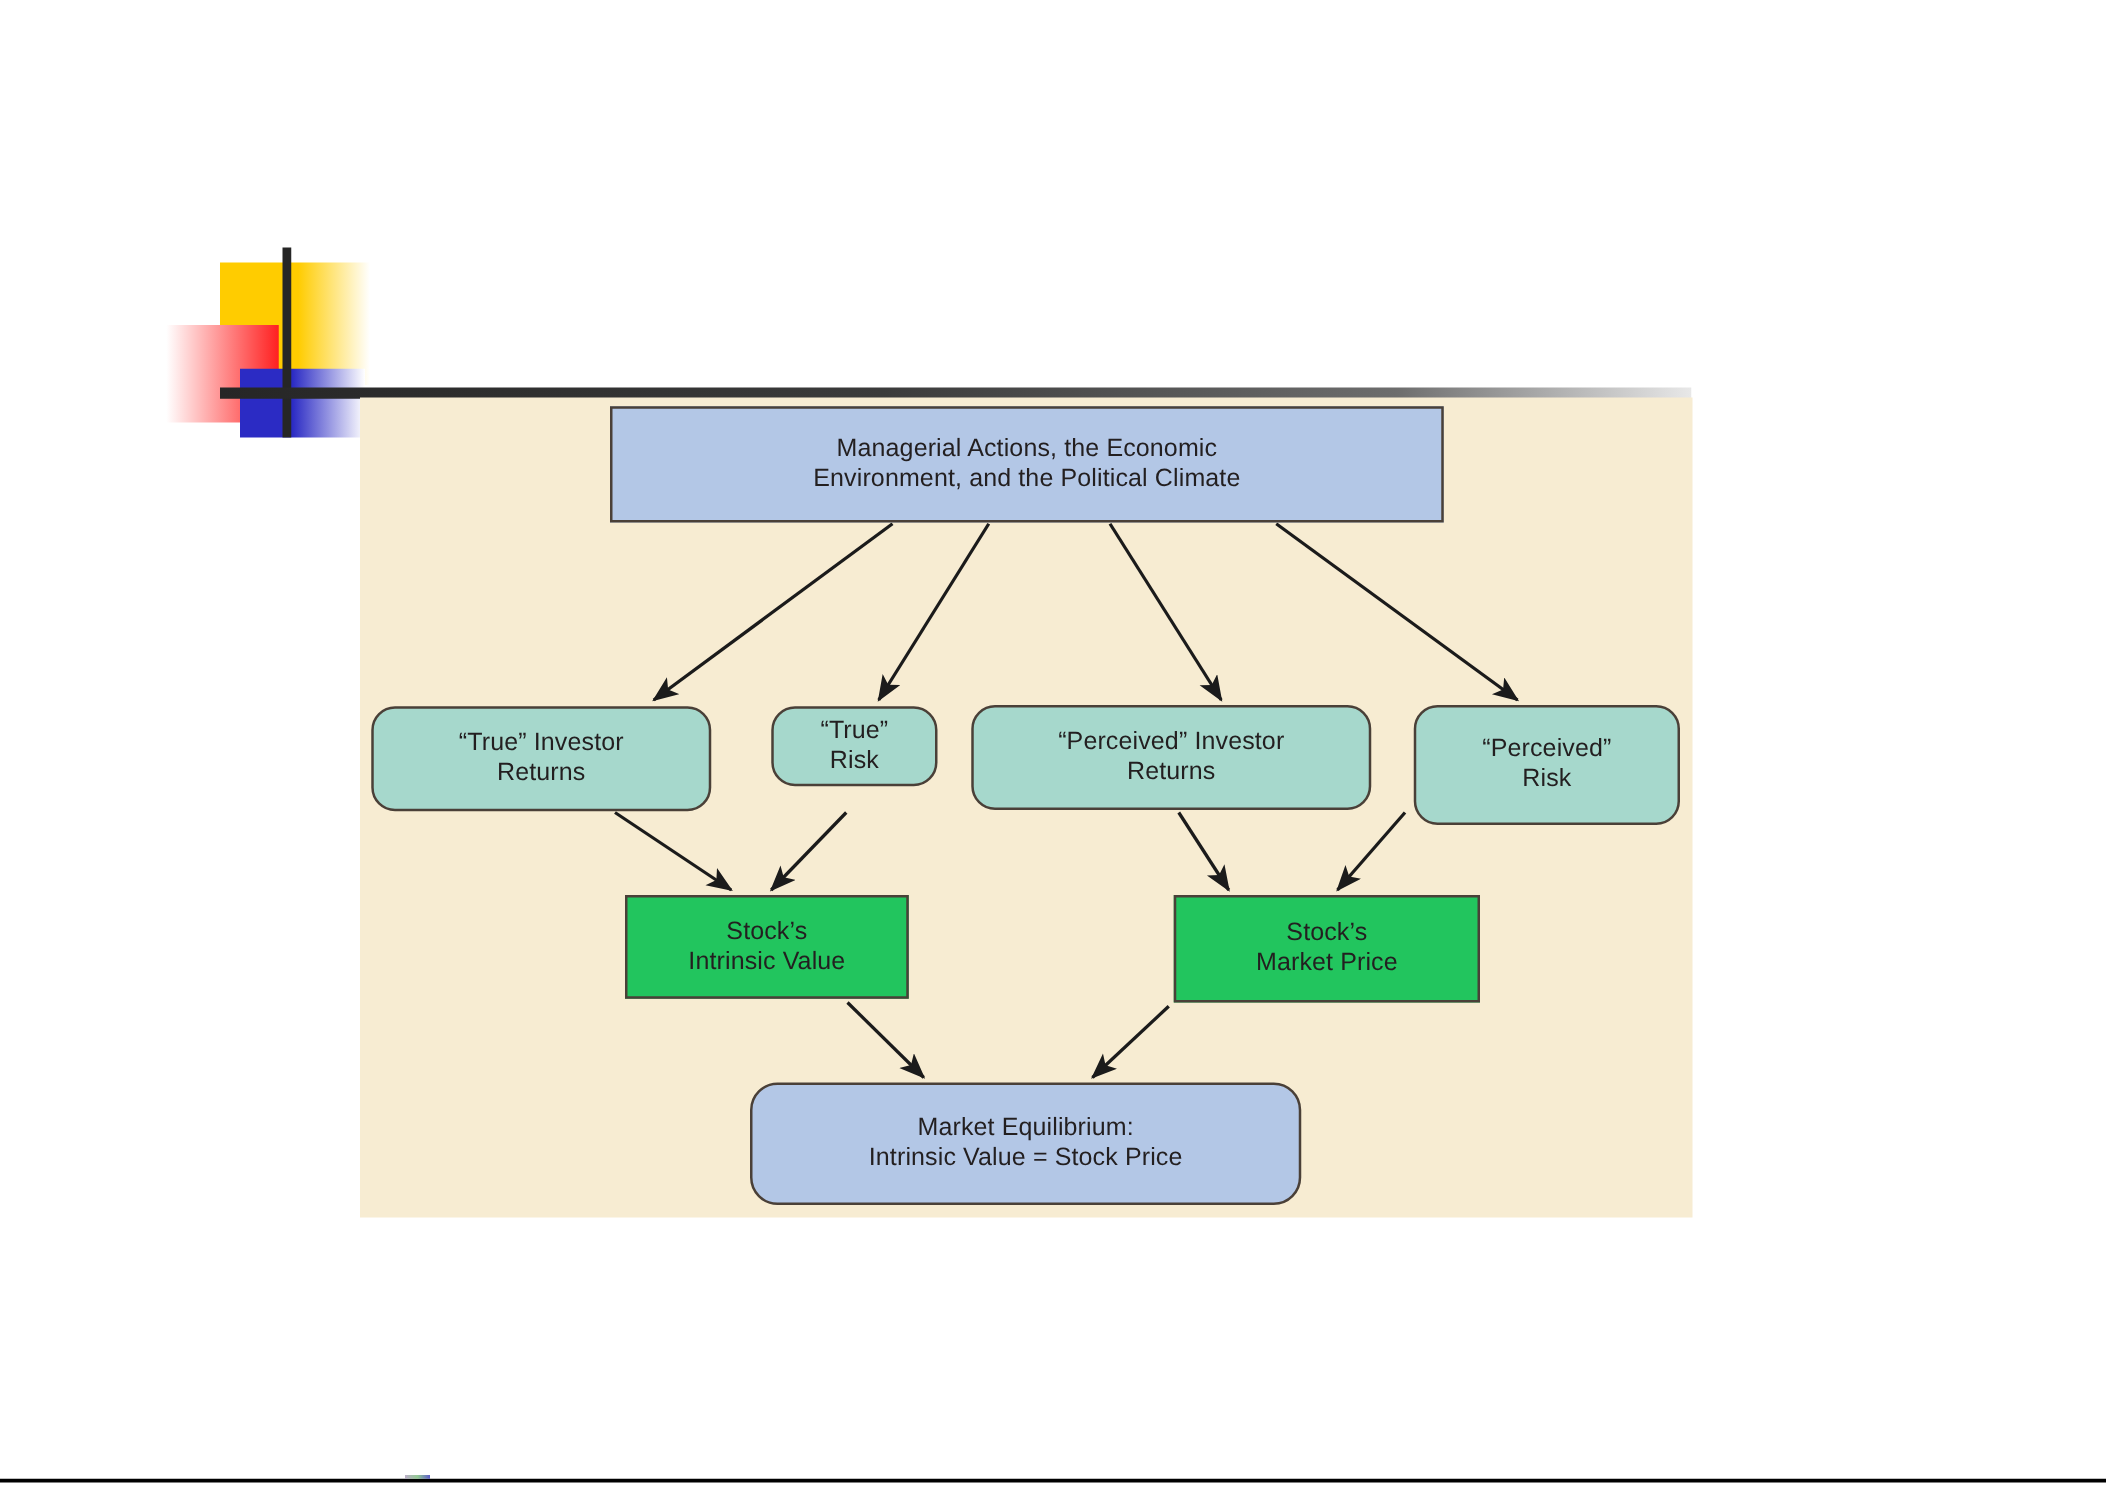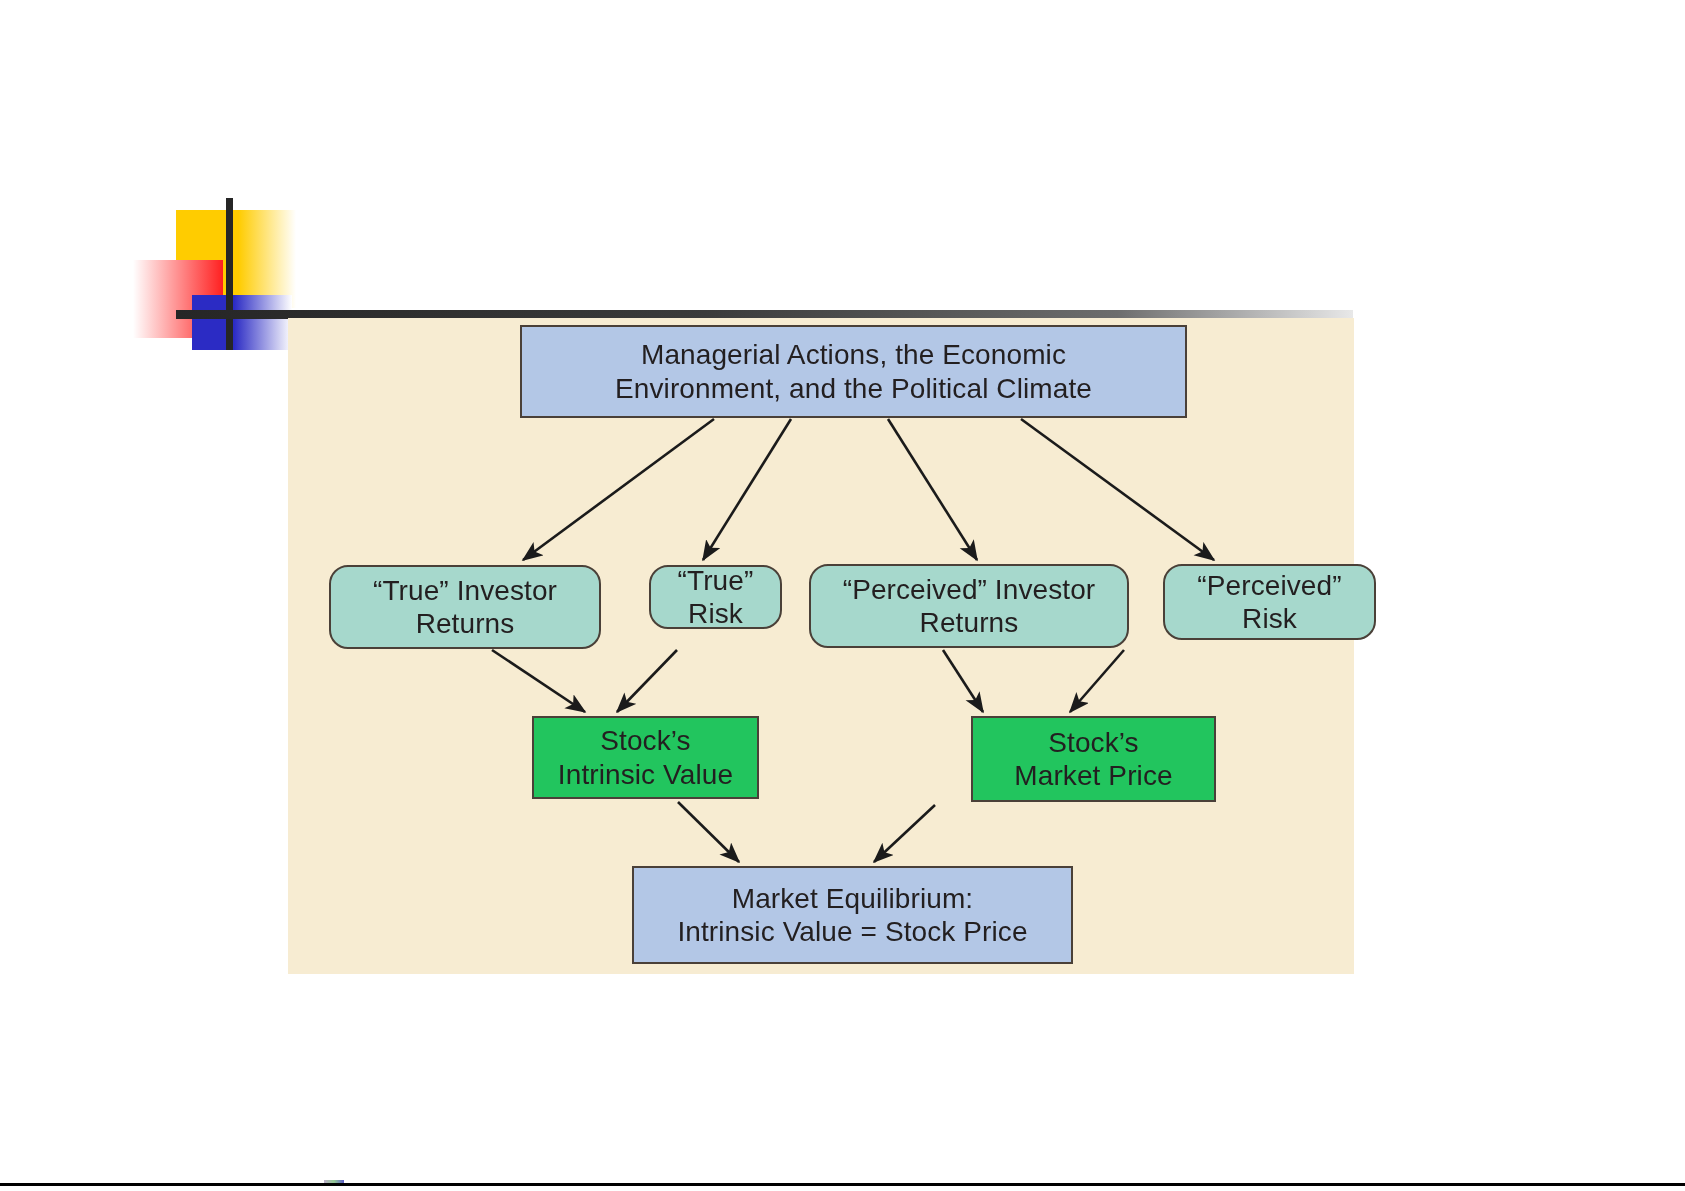--- a/index.html
+++ b/index.html
@@ -78,39 +78,38 @@
   
   .node {
     position: absolute;
     box-sizing: border-box;
     border: 2px solid #4a4038;
     display: flex;
     align-items: center;
     justify-content: center;
     text-align: center;
     color: #231f20;
-    font-size: 28px;
+    font-size: 20px;
     line-height: 1.18;
     letter-spacing: 0.1px;
     white-space: pre-line;
-    margin-left: 32px;
   }
   .node-blue { background: #b3c7e6; }
   .node-green { background: #a6d8cc; border-radius: 19px; }
   .node-mauve { background: #22c55e; }
 
   
   #node-managerial { left: 488px; top: 325px; width: 667px; height: 93px; }
   #node-true-returns { left: 297px; top: 565px; width: 272px; height: 84px; }
   #node-true-risk { left: 617px; top: 565px; width: 133px; height: 64px; }
   #node-perceived-returns { left: 777px; top: 564px; width: 320px; height: 84px; }
-  #node-perceived-risk { left: 1131px; top: 564px; width: 213px; height: 76px; }
+  #node-perceived-risk { left: 1131px; top: 564px; width: 213px; height: 96px; }
   #node-intrinsic-value { left: 500px; top: 716px; width: 227px; height: 83px; }
   #node-market-price { left: 939px; top: 716px; width: 245px; height: 86px; }
-  #node-equilibrium { left: 600px; top: 866px; width: 441px; height: 98px; }
+  #node-equilibrium { left: 600px; top: 866px; width: 441px; height: 98px; border-radius: 22px; }
 
   
   #arrows-layer {
     position: absolute;
     left: 0;
     top: 0;
     width: 1685px;
     height: 1191px;
     pointer-events: none;
   }

